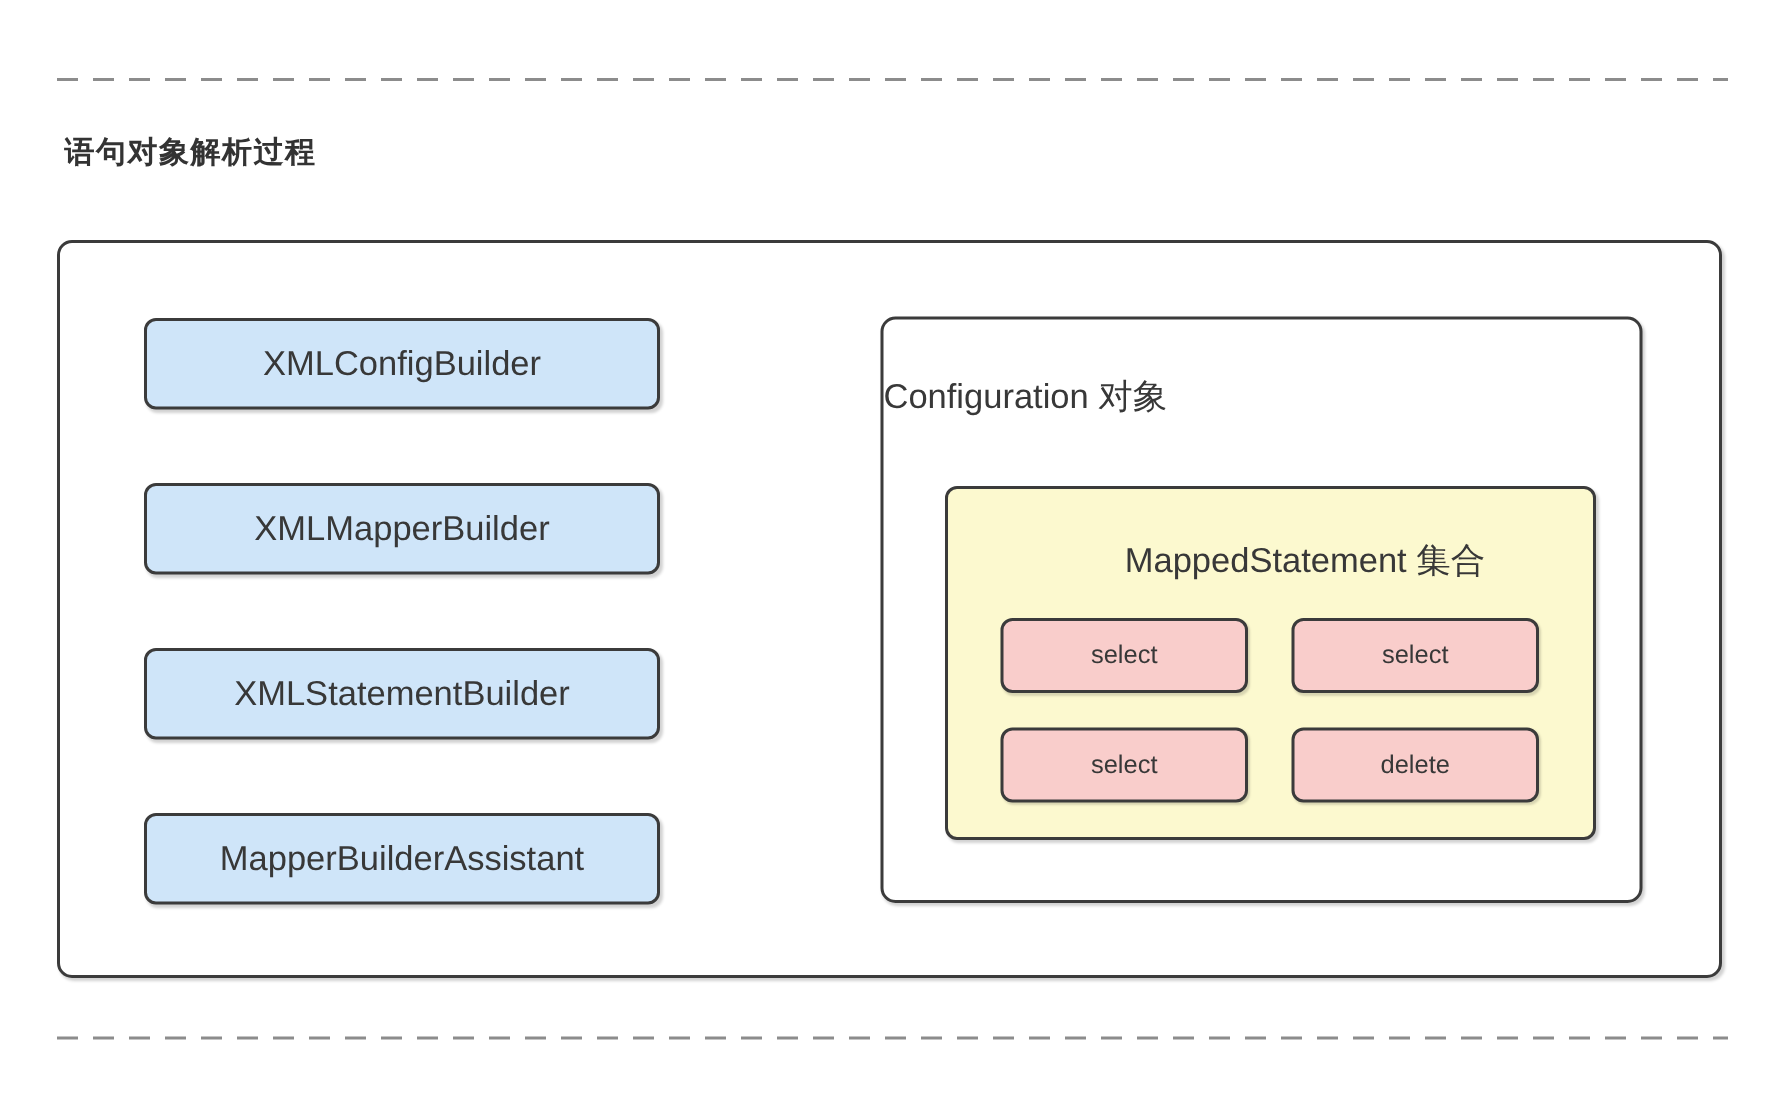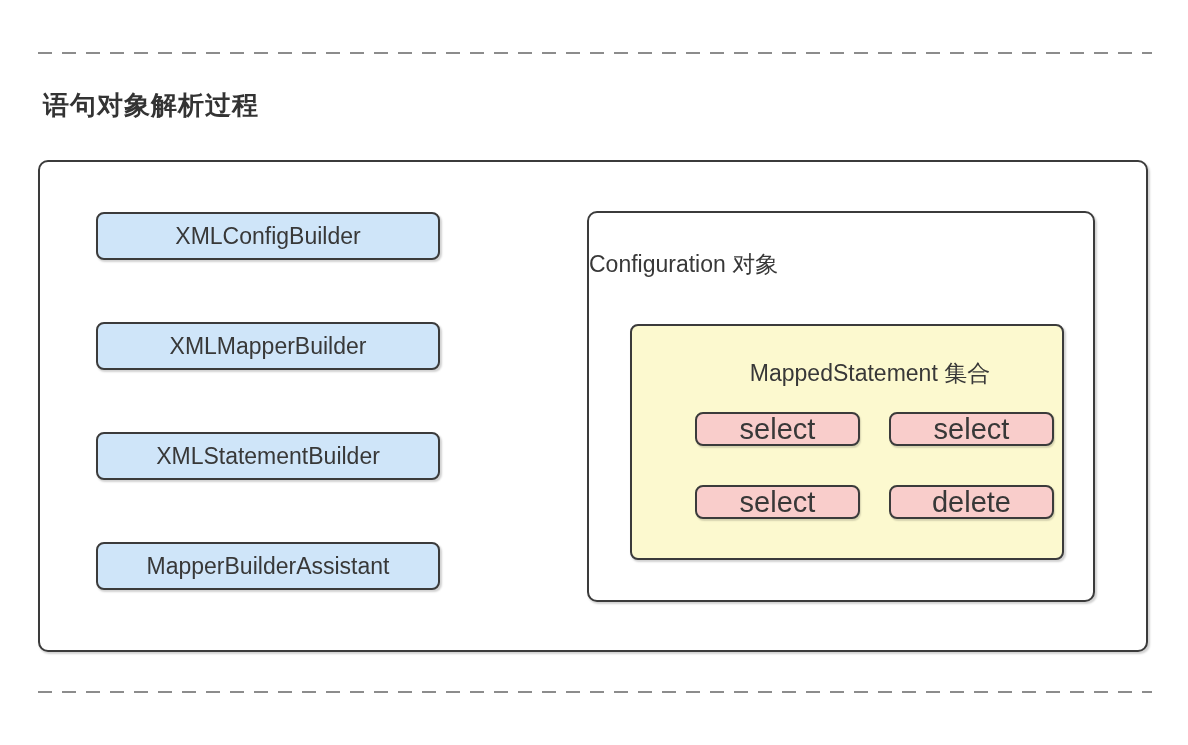--- a/index.html
+++ b/index.html
@@ -29,42 +29,42 @@
   .black-head { fill: var(--arrow_black, #3b3b3b); stroke: none; }
   .blue-dash { stroke: var(--arrow_blue, #1e7be2); stroke-width: 3; stroke-dasharray: 11 8; fill: none; }
   .blue-head { stroke: var(--arrow_blue, #1e7be2); stroke-width: 3; fill: none; stroke-linecap: round; stroke-linejoin: round; }
   .red-dash  { stroke: var(--arrow_red, #f93b31); stroke-width: 3; stroke-dasharray: 11 8; fill: none; }
   .red-head  { stroke: var(--arrow_red, #f93b31); stroke-width: 3; fill: none; stroke-linecap: round; stroke-linejoin: round; }
 
   .page-title {
     position: absolute;
     left: 43px;
     top: 88px;
-    font-size: 26px;
+    font-size: 20px;
     font-weight: bold;
     color: #333333;
     letter-spacing: 1px;
   }
   .outer-frame {
     position: absolute;
     left: 38px;
     top: 160px;
     width: 1110px;
     height: 492px;
     border: 2.5px solid var(--border_dark, #3b3b3b);
     border-radius: 10px;
     background: #ffffff;
     box-shadow: 1.5px 2px 2px rgba(0,0,0,0.18);
     box-sizing: border-box;
   }
   .builder-box {
     position: absolute;
     left: 96px;
     width: 344px;
-    height: 48px;
+    height: 61px;
     background: var(--builder_fill, #cfe5f9);
     border: 2.5px solid var(--border_dark, #3b3b3b);
     border-radius: 8px;
     box-sizing: border-box;
     display: flex;
     align-items: center;
     justify-content: center;
     font-size: 23px;
     box-shadow: 1.5px 2px 2px rgba(0,0,0,0.18);
   }
@@ -104,31 +104,30 @@
     left: 0;
     top: 32px;
     width: 100%;
     text-align: center;
     font-size: 23px;
     margin-left: 23px;
   }
   .stmt-box {
     position: absolute;
     width: 165px;
-    height: 34px;
+    height: 50px;
     background: var(--pink_fill, #f9cdcb);
     border: 2.5px solid var(--border_dark, #3b3b3b);
     border-radius: 8px;
     box-sizing: border-box;
     display: flex;
     align-items: center;
     justify-content: center;
-    font-size: 29px;
+    font-size: 17px;
     box-shadow: 1px 1.5px 1.5px rgba(0,0,0,0.15);
-    margin-left: 28px;
   }
   .stmt-r1 { top: 86px; }   
   .stmt-r2 { top: 159px; }  
   .stmt-c1 { left: 35px; }  
   .stmt-c2 { left: 229px; } 
 </style>
 </head>
 <body>
 
 <div id="stage">

